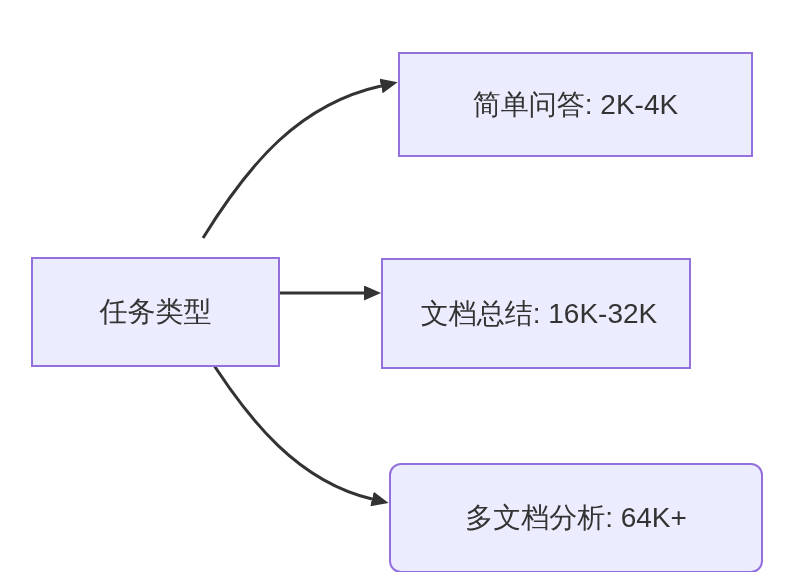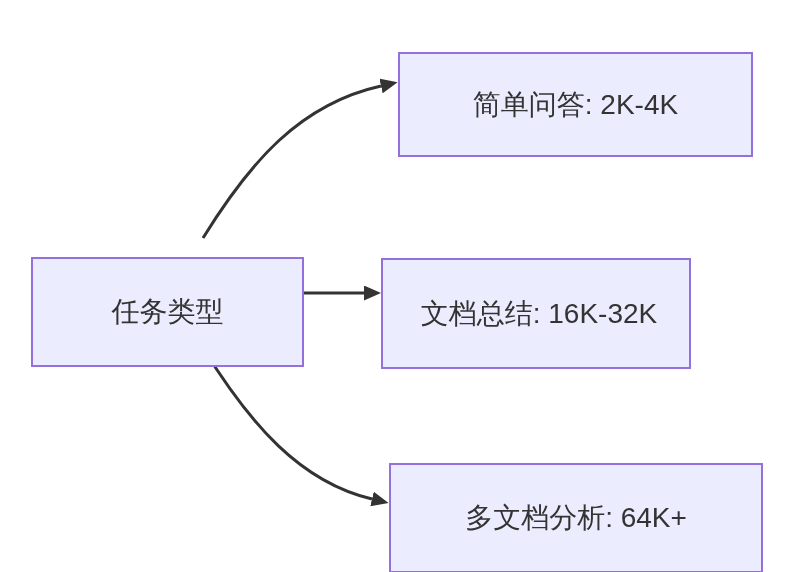--- a/index.html
+++ b/index.html
@@ -22,24 +22,24 @@
     box-sizing: border-box;
     background: var(--node-fill, #ececff);
     border: 2.5px solid var(--node-border, #9370db);
     display: flex; align-items: center; justify-content: center;
     color: var(--text-color, #333333);
     font-size: 28px;
     line-height: 1.2;
     white-space: nowrap;
     margin-top: 19px;
   }
-  .node-root     { left: 31px;  top: 238px; width: 273px; height: 110px; }
+  .node-root     { left: 31px;  top: 238px; width: 249px; height: 110px; }
   .node-branch-0 { left: 398px; top: 33px;  width: 355px; height: 105px; }
   .node-branch-1 { left: 381px; top: 239px; width: 310px; height: 111px; padding-left: 6px; }
-  .node-branch-2 { left: 389px; top: 444px; width: 374px; height: 110px; }
+  .node-branch-2 { left: 389px; top: 444px; width: 374px; height: 110px; border-radius: 12px; }
 </style>
 </head>
 <body>
 
 <div class="canvas">
   <svg class="edge-layer" width="787" height="572" viewBox="0 0 787 572" xmlns="http://www.w3.org/2000/svg">
     <defs>
       <marker id="arrowhead" markerUnits="userSpaceOnUse" markerWidth="17" markerHeight="15" refX="0" refY="7.5" orient="auto">
         <path class="arrowhead" d="M0,0 L17,7.5 L0,15 Z"></path>
       </marker>

